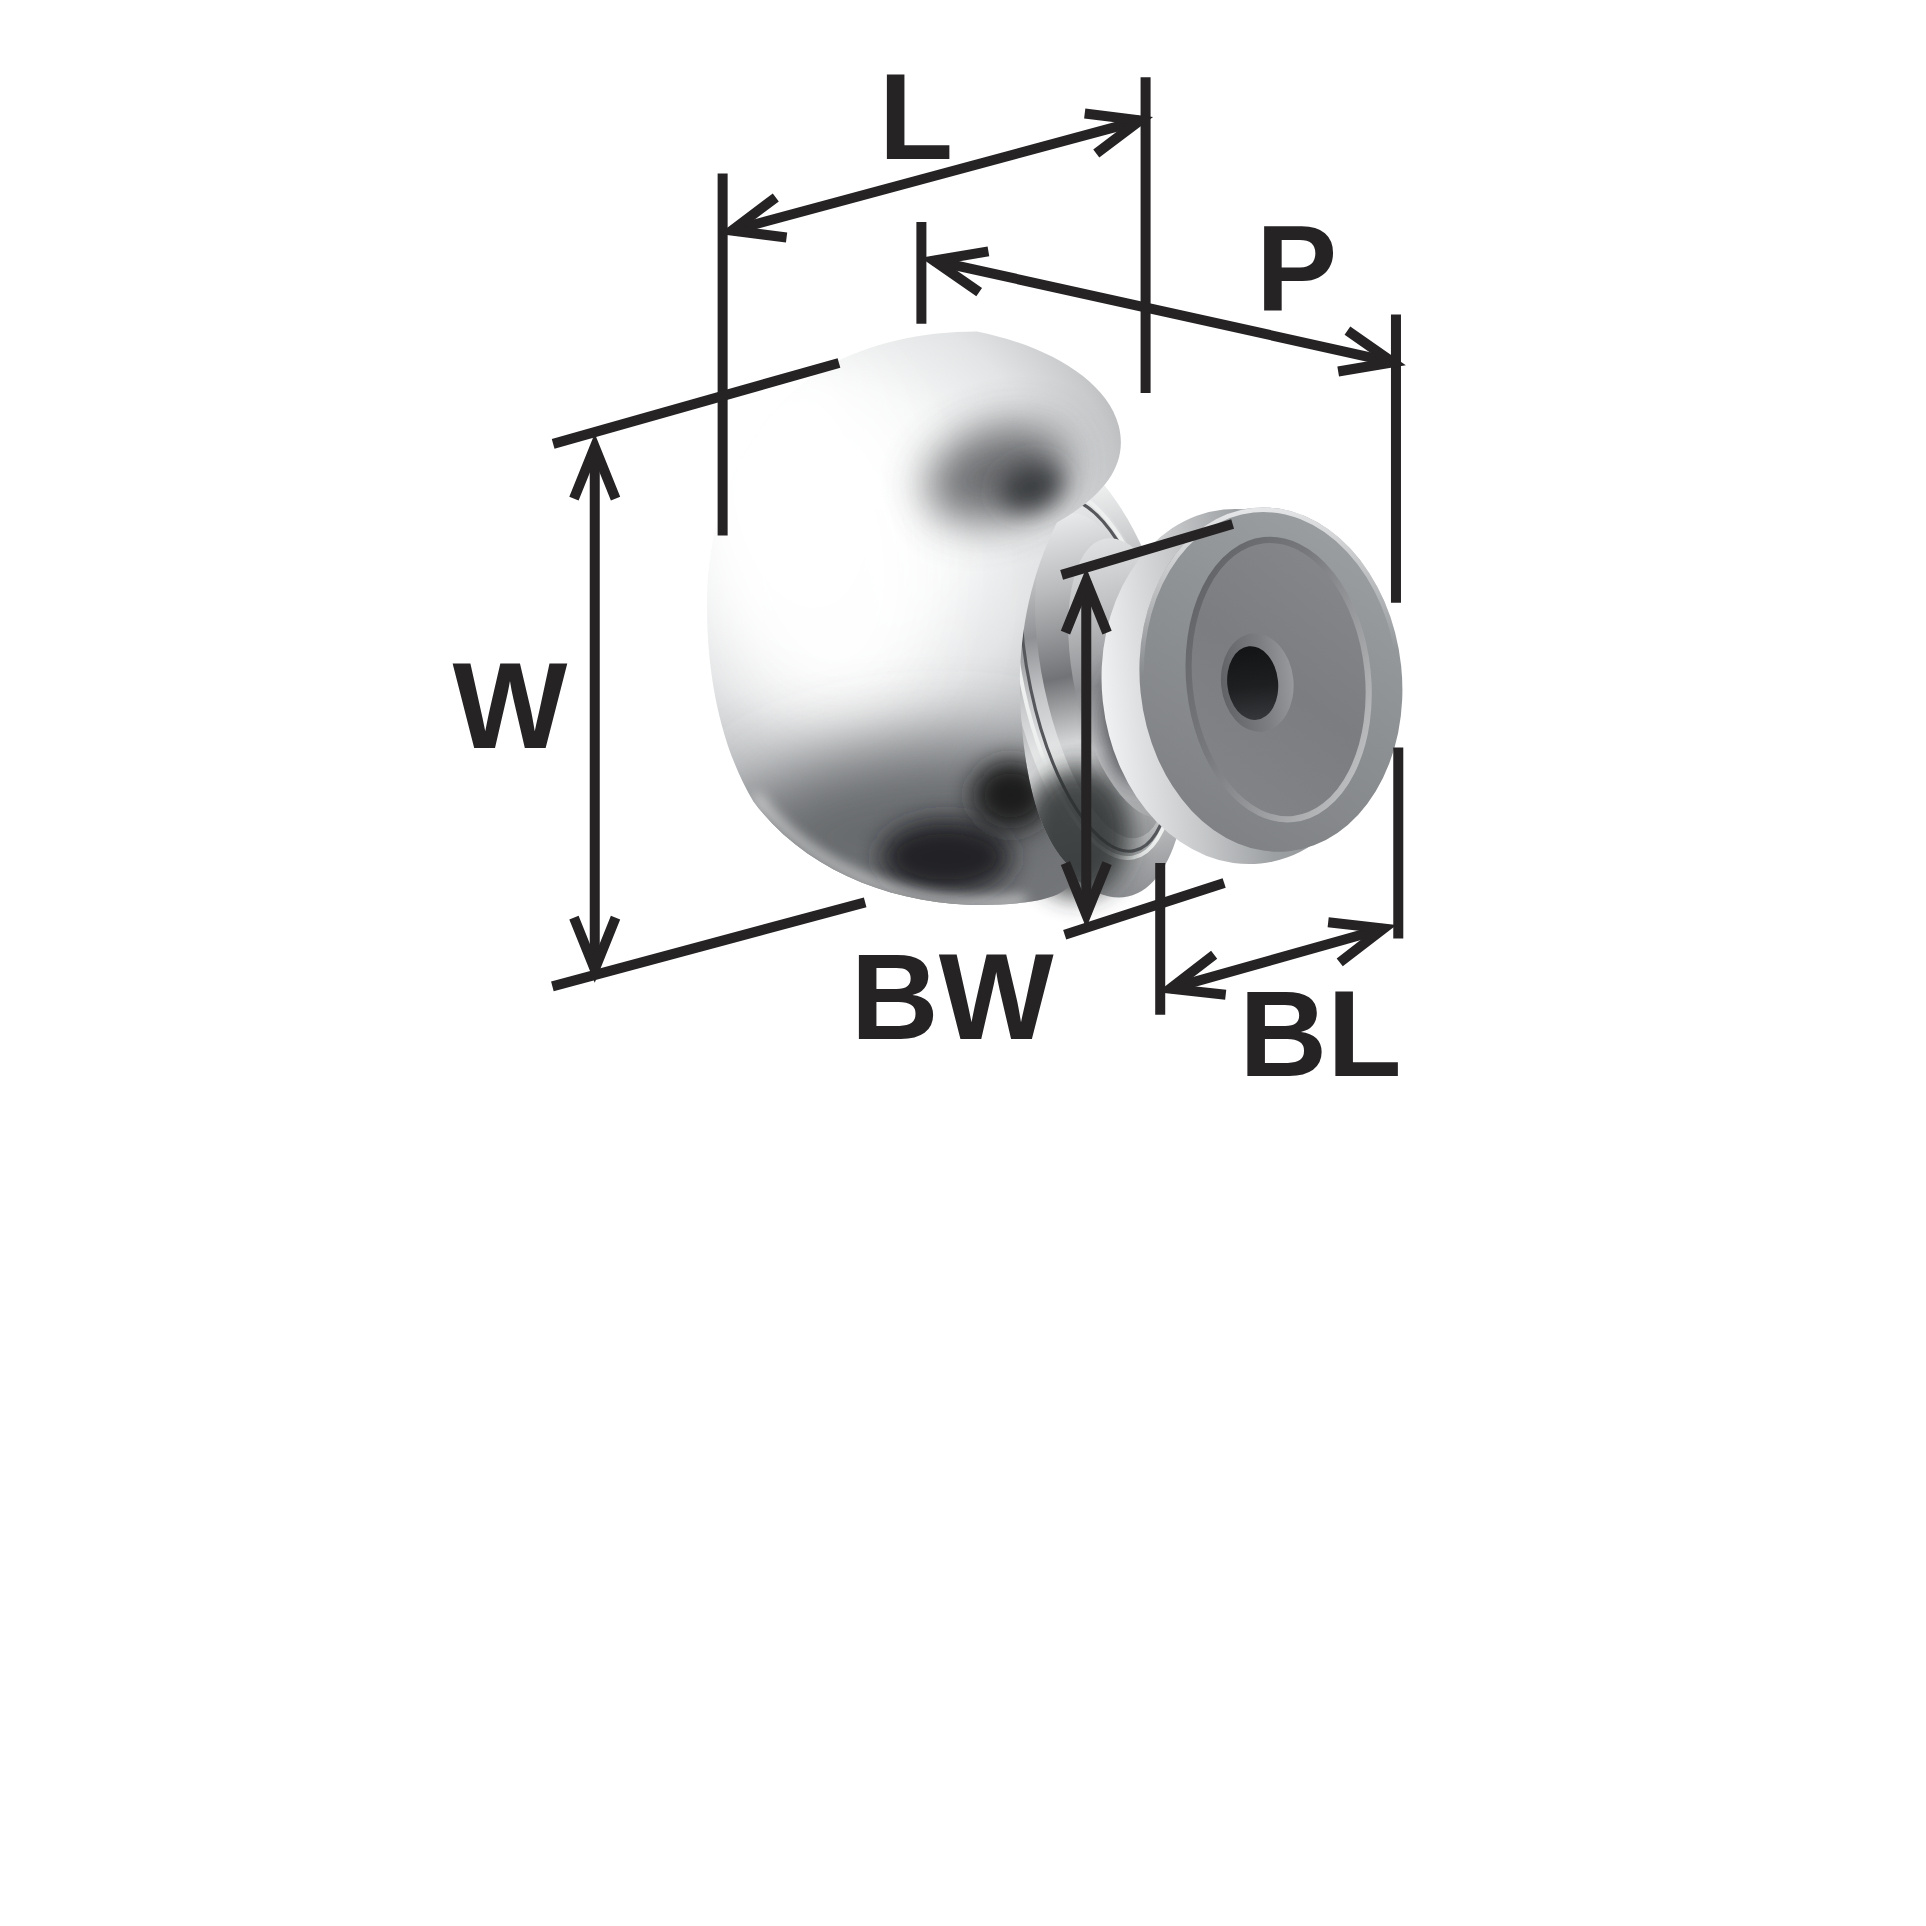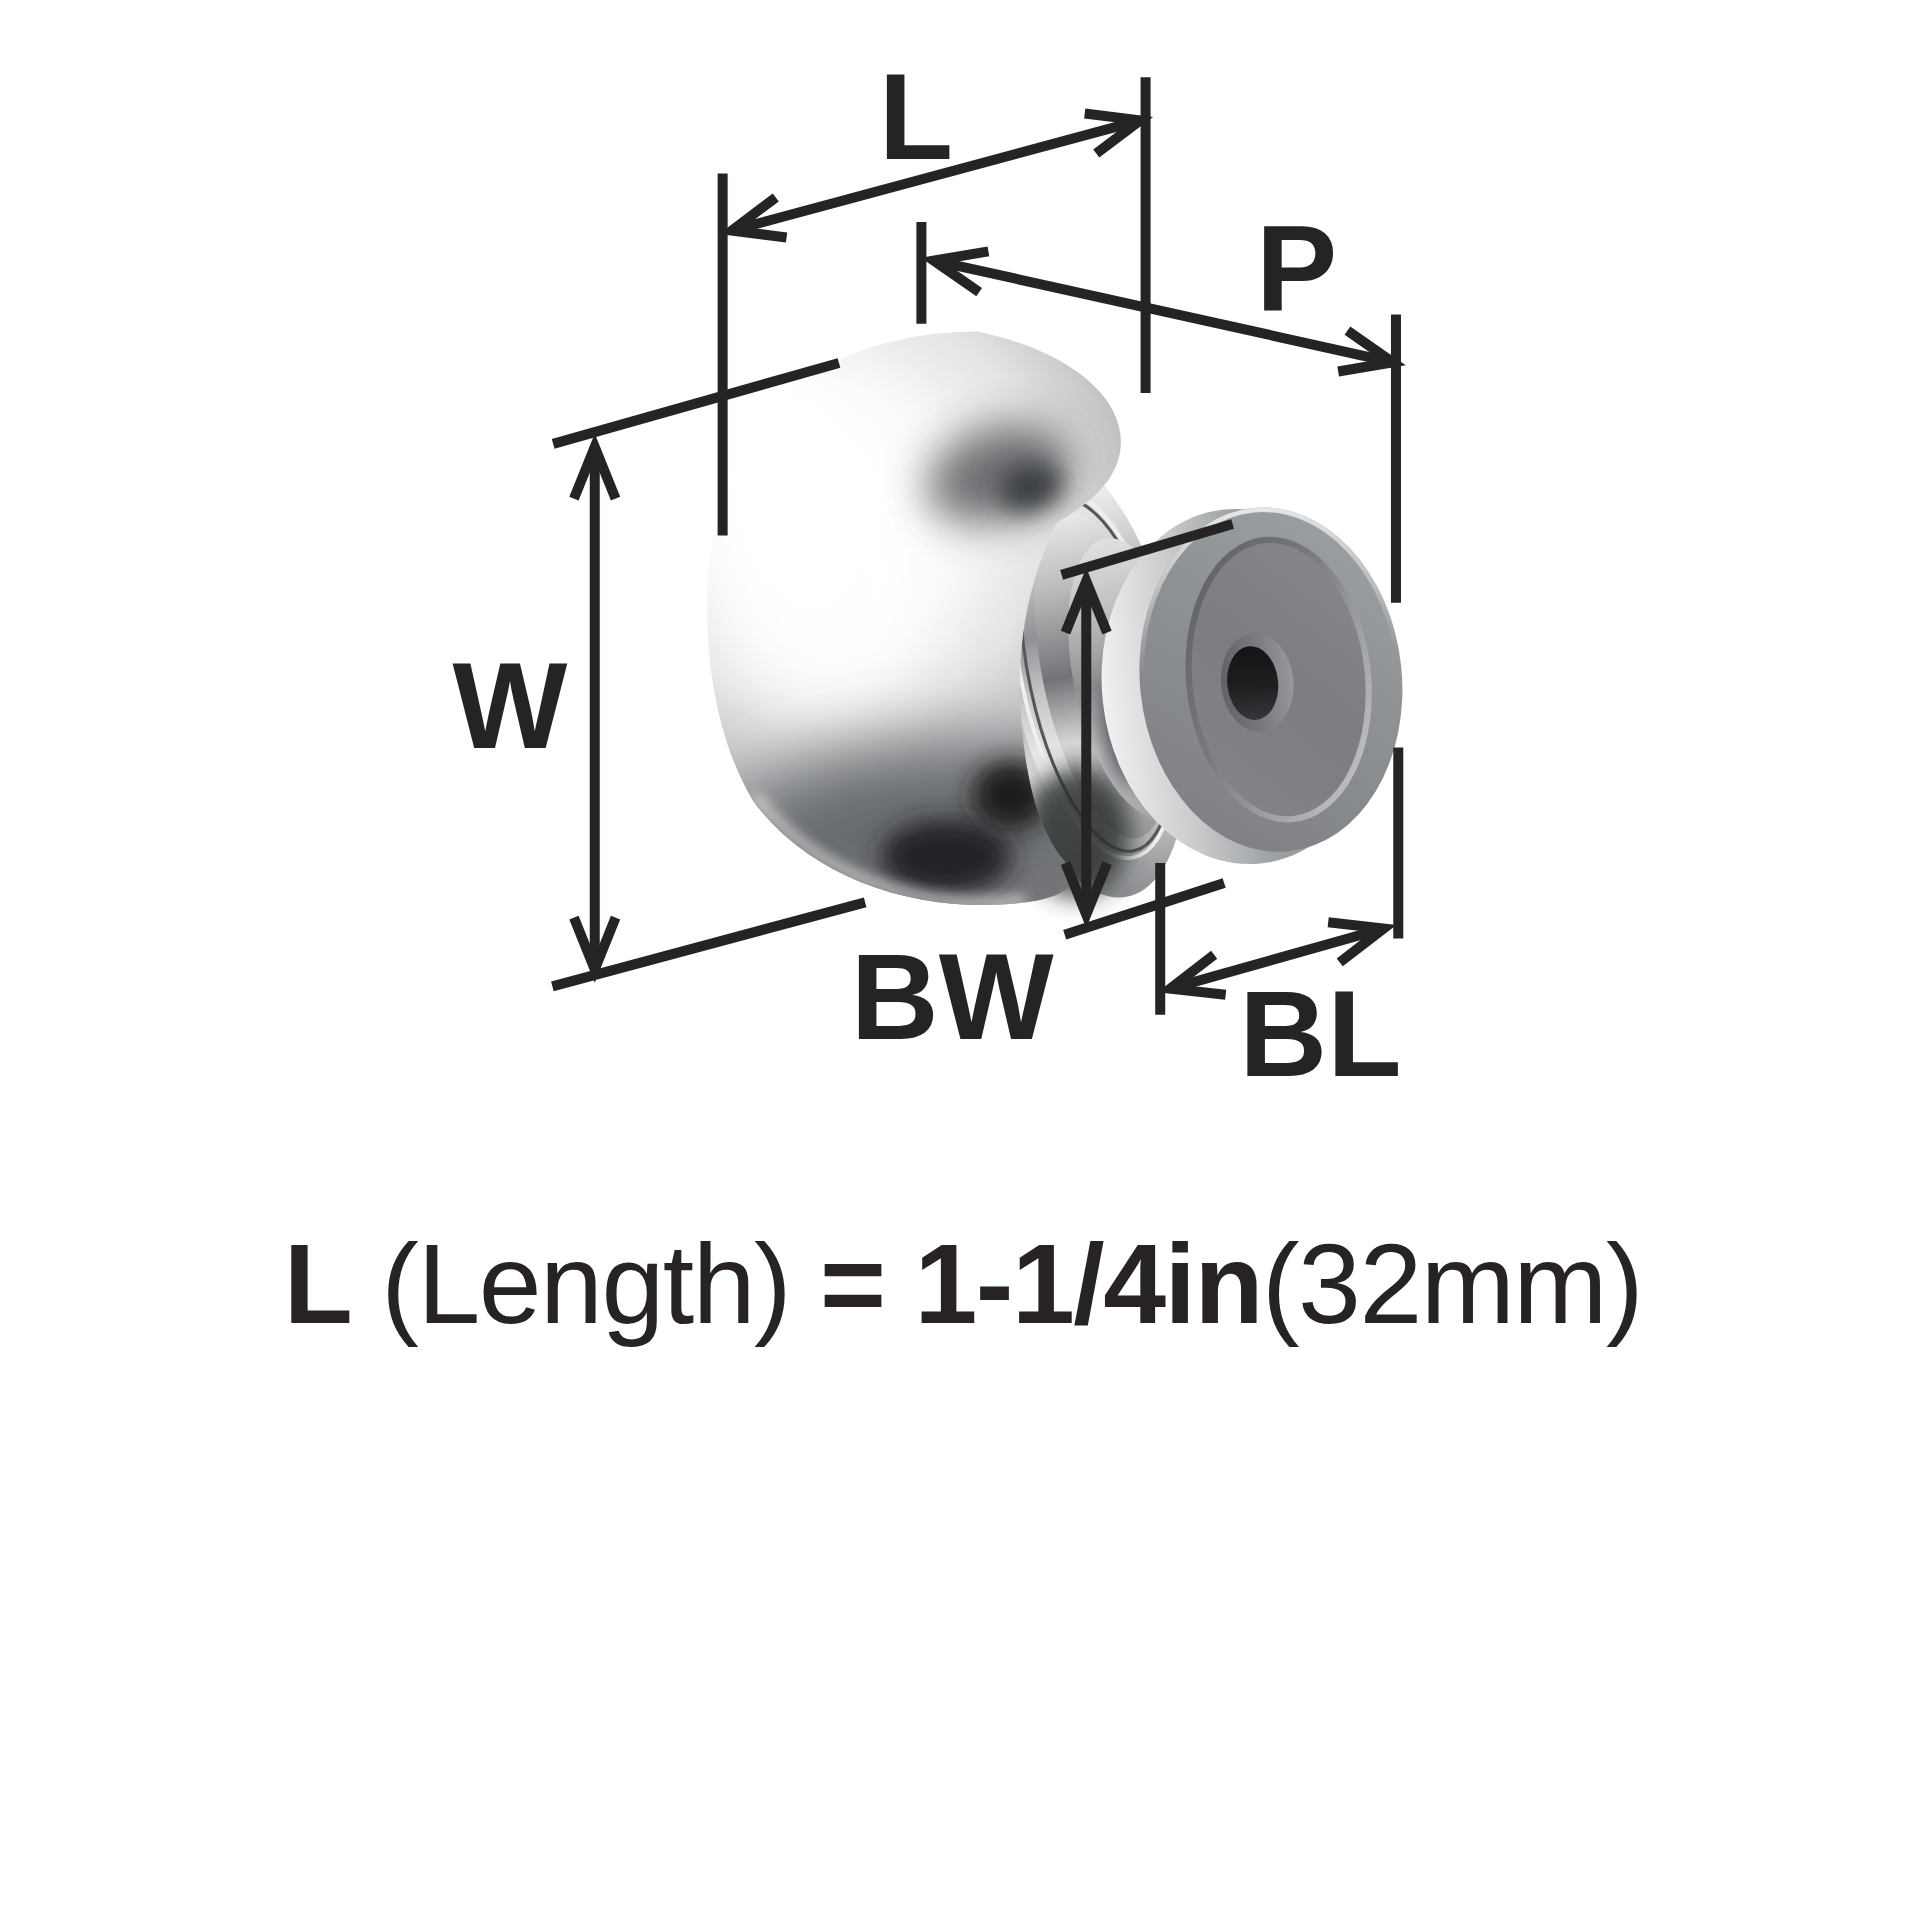--- a/index.html
+++ b/index.html
@@ -224,17 +224,16 @@
     </g>
 
     <text class="dimLabel" x="1189" y="206" text-anchor="middle">L</text>
     <text class="dimLabel" x="1683" y="403" text-anchor="middle">P</text>
     <text class="dimLabel" x="662" y="971" text-anchor="middle">W</text>
     <text class="dimLabel" x="1236" y="1348" text-anchor="middle">BW</text>
     <text class="dimLabel" x="1714" y="1396" text-anchor="middle">BL</text>
   </svg>
 
   <div class="specs">
-    <div class="spec-line"><span class="b">L</span><span class="r"> (Length) </span><span class="b">= 1-1/4in</span><span class="r">(32mm)</span></div>
   </div>
 
 </div>
 
 
 </body></html>

